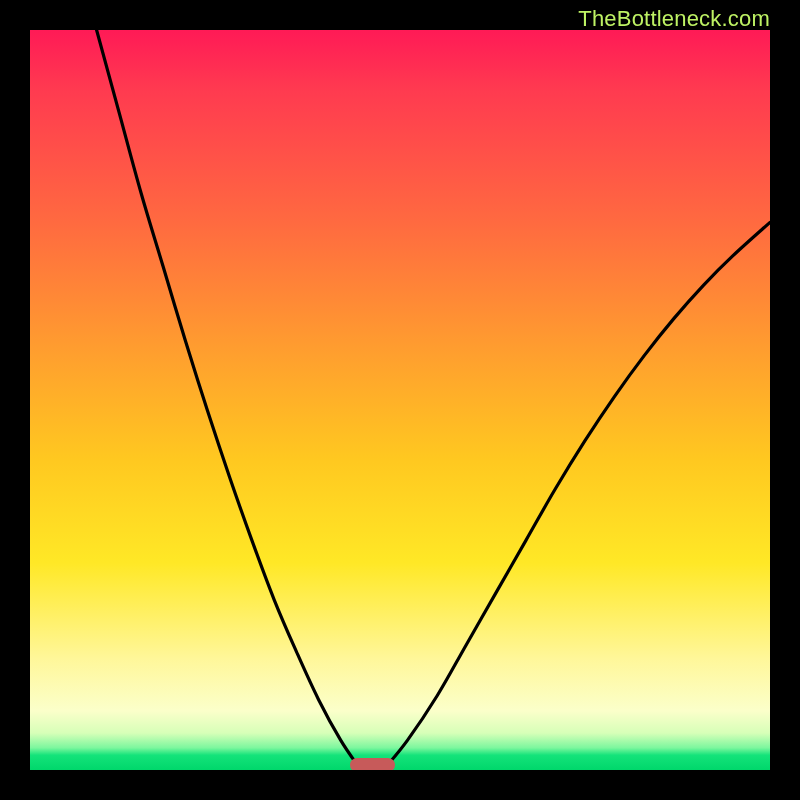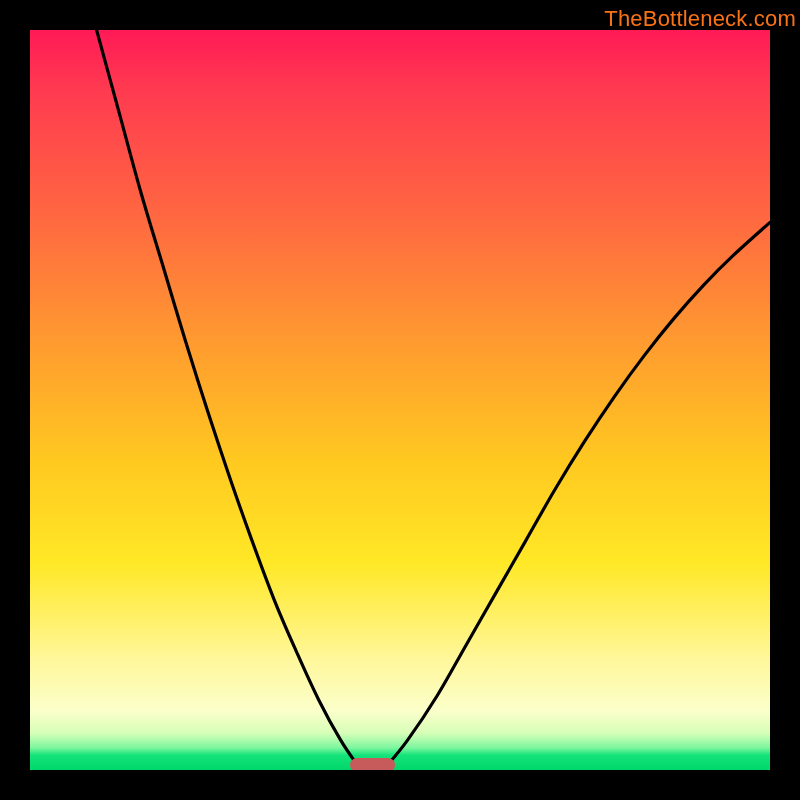--- a/index.html
+++ b/index.html
@@ -44,22 +44,22 @@
     );
   }
   .marker {
     position: absolute;
     background: #c75a5a;
     border-radius: 8px;
   }
   .watermark {
     position: absolute;
     top: 6px;
-    right: 4px;
-    color: #f97316;
+    right: 30px;
+    color: #bef264;
     font-size: 22px;
     letter-spacing: 0.2px;
     user-select: none;
   }
   svg.curve {
     position: absolute;
     inset: 0;
   }
 </style>
 </head>

